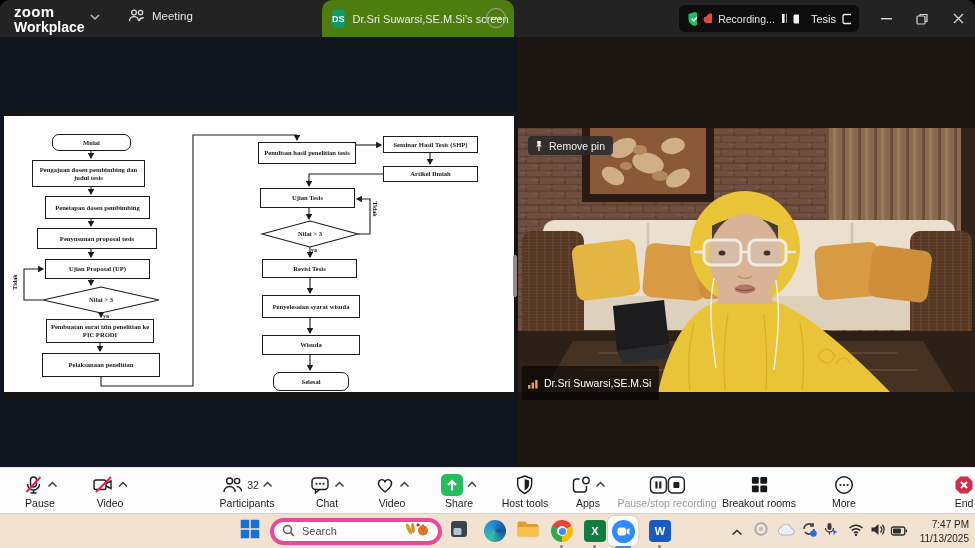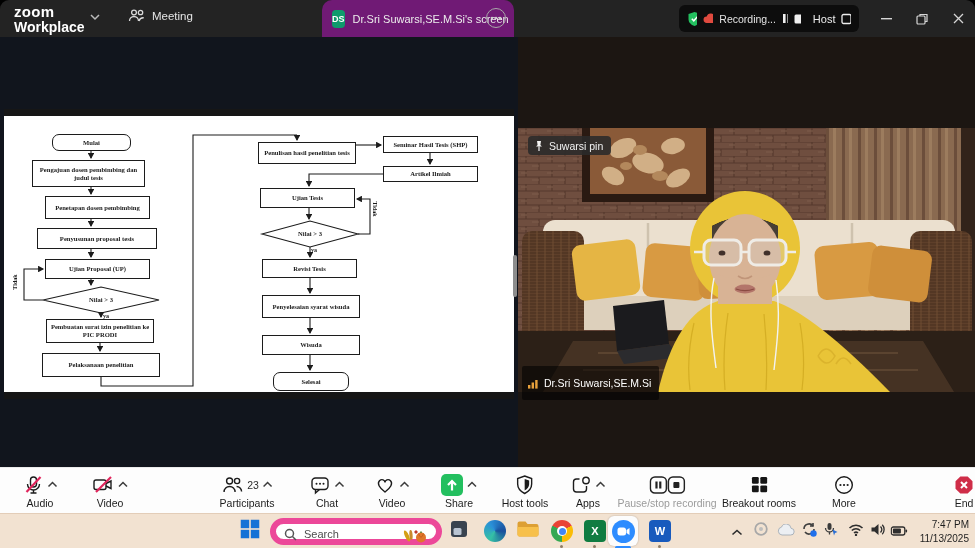--- a/index.html
+++ b/index.html
@@ -6,21 +6,21 @@
   body { background:#000; font-family:"Liberation Sans", sans-serif; }
   .screen { position:relative; width:975px; height:548px; overflow:hidden; background:#000; }
 
   
   .titlebar { position:absolute; left:0; top:0; width:975px; height:37px; background:#232323; border-radius:9px 9px 0 0; }
   .logo { position:absolute; left:14px; top:4px; color:#fff; line-height:1; }
   .logo .l1 { font-size:15px; font-weight:bold; letter-spacing:.3px; }
   .logo .l2 { font-size:14px; font-weight:bold; margin-top:1px; }
   .logo-caret { position:absolute; left:90px; top:14px; }
   .meeting-tab { position:absolute; left:128px; top:8px; display:flex; align-items:center; gap:7px; color:#e4e4e4; font-size:11.5px; }
-  .screen-tab { position:absolute; left:322px; top:0; width:192px; height:37px; background:#701a75; border-radius:10px 10px 0 0; display:flex; align-items:center; gap:8px; padding:0 10px; }
+  .screen-tab { position:absolute; left:322px; top:0; width:192px; height:37px; background:#4d7c0f; border-radius:10px 10px 0 0; display:flex; align-items:center; gap:8px; padding:0 10px; }
   .ds-badge { width:18px; height:18px; border-radius:4px; background:#0f9b6c; color:#fff; font-size:9px; font-weight:bold; display:flex; align-items:center; justify-content:center; }
   .screen-tab .tt { color:#ececec; font-size:11px; white-space:nowrap; }
   .ellipsis-btn { position:absolute; left:486px; top:8px; width:20px; height:20px; border:1.4px solid #a9a9a9; border-radius:50%; display:flex; align-items:center; justify-content:center; }
   .rec-pill { position:absolute; left:679px; top:5px; width:180px; height:27px; background:#0d0d0d; border-radius:6px; display:flex; align-items:center; padding:0 8px; gap:6px; }
   .rec-pill .rtxt { color:#e3e3e3; font-size:10.5px; }
   .rec-pill .vtxt { color:#ededed; font-size:11px; margin-left:6px; }
   .winctl { position:absolute; top:0; height:37px; width:34px; display:flex; align-items:center; justify-content:center; }
 
   
   .content { position:absolute; left:0; top:37px; width:975px; height:430px; }
@@ -43,21 +43,21 @@
   .tb-item { position:absolute; top:5px; transform:translateX(-50%); display:flex; flex-direction:column; align-items:center; width:max-content; }
   .tb-ico { display:flex; align-items:center; gap:4px; height:23px; }
   .tb-lbl { font-size:10.5px; color:#1c1c1c; margin-top:1px; }
   .tb-lbl.dim { color:#9b9b9b; }
   .pcount { font-size:10.5px; color:#2c2c2c; }
   .share-sq { width:22px; height:22px; border-radius:5px; display:flex; align-items:center; justify-content:center; }
 
   
   .taskbar { position:absolute; left:0; top:513px; width:975px; height:35px; background:#f2e2d1; border-top:1px solid #e3cdb8; }
   .tk { position:absolute; top:50%; transform:translate(-50%,-50%); }
-  .search-pill { position:absolute; left:270px; top:4px; width:172px; height:27px; background:#fff; border:6px solid #ec4899; border-radius:14px; display:flex; align-items:flex-start; gap:7px; padding:4px 8px; }
+  .search-pill { position:absolute; left:270px; top:4px; width:172px; height:27px; background:#fff; border:4px solid #ec4899; border-radius:14px; display:flex; align-items:flex-end; gap:7px; padding:4px 8px; }
   .search-pill span { font-size:11px; color:#4d4d4d; flex:1; }
   .app-sq { width:22px; height:22px; border-radius:4px; color:#fff; font-weight:bold; font-size:11px; display:flex; align-items:center; justify-content:center; }
   .zoom-active { position:absolute; left:608px; top:2px; width:30px; height:30px; background:#fcfcfc; border-radius:6px; box-shadow:0 0 2px rgba(0,0,0,.25); display:flex; align-items:center; justify-content:center; }
   .zoom-circ { width:23px; height:23px; border-radius:50%; background:#2d8cff; display:flex; align-items:center; justify-content:center; }
   .zoom-line { position:absolute; left:615px; top:32px; width:16px; height:3px; background:#2d8cff; border-radius:2px; }
   .app-dot { position:absolute; top:31px; width:3px; height:3px; border-radius:50%; background:#8f7c65; }
   .edge-c { width:22px; height:22px; border-radius:50%; background:conic-gradient(from 210deg,#35c1a5,#2a8fd8,#1a4f9c,#35c1a5); }
   .chrome-c { width:22px; height:22px; border-radius:50%; background:conic-gradient(from -60deg,#ea4335 0 120deg,#fbbc05 120deg 240deg,#34a853 240deg 360deg); display:flex; align-items:center; justify-content:center; }
   .chrome-i { width:10px; height:10px; border-radius:50%; background:#fff; display:flex; align-items:center; justify-content:center; }
   .chrome-b { width:7px; height:7px; border-radius:50%; background:#4285f4; }
@@ -108,21 +108,21 @@
         <path d="M4,10 a3.3,3.3 0 0 1 -0.3,-6.6 a4.2,4.2 0 0 1 8.2,1 a2.8,2.8 0 0 1 -0.6,5.6 Z" fill="#e04a3f"></path>
       </svg>
       <span class="rtxt">Recording...</span>
       <svg width="9" height="11">
           <rect x="1" y="1" width="2.6" height="9" fill="#f0f0f0"></rect>
           <rect x="5.4" y="1" width="2.6" height="9" fill="#f0f0f0"></rect>
         </svg>
       <svg width="10" height="10">
           <rect x="0.5" y="0.5" width="9" height="9" rx="1.5" fill="#f0f0f0"></rect>
         </svg>
-      <span class="vtxt">Host</span>
+      <span class="vtxt">Tesis</span>
       <svg width="14" height="12">
         <rect x="1" y="1.5" width="9" height="9" rx="1.5" fill="none" stroke="#ededed" stroke-width="1.3"></rect>
         <rect x="10.5" y="3.5" width="3" height="5" rx="0.8" fill="#ededed"></rect>
       </svg>
     </div>
 
     <div class="winctl" style="left:869px">
         <svg width="11" height="2">
           <rect width="11" height="1.4" fill="#d6d6d6"></rect>
         </svg>
@@ -283,21 +283,21 @@
           <path d="M176,195 Q168,230 172,262 M282,195 Q288,230 284,262 M210,185 Q204,225 207,262 M246,186 Q250,225 248,262" stroke="#cfa91f" stroke-width="1.2" fill="none" opacity="0.8"></path>
           <path d="M300,228 q8,-14 17,0 q-8,14 -17,0 M318,236 q7,-12 15,0" stroke="#d4ad28" stroke-width="1.5" fill="none" opacity="0.7"></path>
         </svg>
       </div>
 
       <div class="remove-pin">
         <svg width="10" height="12">
           <path d="M3,1 H7 L6.4,5 L8,6.5 H2 L3.6,5 Z" fill="#f2f2f2"></path>
           <rect x="4.4" y="6.5" width="1.2" height="4.5" fill="#f2f2f2"></rect>
         </svg>
-        <span>Suwarsi pin</span>
+        <span>Remove pin</span>
       </div>
 
       <div class="name-tag">
         <svg width="12" height="11">
           <rect x="1" y="7" width="2.4" height="3.6" fill="#e8a13c"></rect>
           <rect x="4.6" y="4.5" width="2.4" height="6.1" fill="#e8a13c"></rect>
           <rect x="8.2" y="2" width="2.4" height="8.6" fill="#e8a13c"></rect>
         </svg>
         <span>Dr.Sri Suwarsi,SE.M.Si</span>
       </div>
@@ -311,21 +311,21 @@
         <svg width="21" height="21">
           <rect x="8" y="3" width="6" height="10" rx="3" fill="none" stroke="#1c1c1c" stroke-width="1.4"></rect>
           <path d="M5,10 a6,6 0 0 0 12,0" fill="none" stroke="#1c1c1c" stroke-width="1.4"></path>
           <path d="M11,16 V19 M8,19 H14" stroke="#1c1c1c" stroke-width="1.4"></path>
           <path d="M4,18 L18,3" stroke="#e0255c" stroke-width="2.2"></path>
         </svg>
         <svg width="10" height="7">
             <path d="M1,5.5 L5,1.5 L9,5.5" stroke="#3c3c3c" stroke-width="1.5" fill="none"></path>
           </svg>
       </div>
-      <div class="tb-lbl">Audio</div>
+      <div class="tb-lbl">Pause</div>
     </div>
 
     <div class="tb-item" style="left:110px">
       <div class="tb-ico">
         <svg width="22" height="21">
           <rect x="2" y="6" width="12" height="9.5" rx="2" fill="none" stroke="#1c1c1c" stroke-width="1.4"></rect>
           <path d="M14,9.5 L19,7 V14.5 L14,12" fill="none" stroke="#1c1c1c" stroke-width="1.4"></path>
           <path d="M4,18 L19,3" stroke="#e0255c" stroke-width="2.2"></path>
         </svg>
         <svg width="10" height="7">
@@ -336,21 +336,21 @@
     </div>
 
     <div class="tb-item" style="left:247px">
       <div class="tb-ico">
         <svg width="22" height="20">
           <circle cx="8" cy="6" r="3" fill="none" stroke="#1c1c1c" stroke-width="1.4"></circle>
           <path d="M2.5,17 a5.5,5.5 0 0 1 11,0" fill="none" stroke="#1c1c1c" stroke-width="1.4"></path>
           <circle cx="15.5" cy="6" r="2.6" fill="none" stroke="#1c1c1c" stroke-width="1.4"></circle>
           <path d="M15,11.5 a5,5 0 0 1 5,5" fill="none" stroke="#1c1c1c" stroke-width="1.4"></path>
         </svg>
-        <span class="pcount">23</span>
+        <span class="pcount">32</span>
         <svg width="10" height="7">
             <path d="M1,5.5 L5,1.5 L9,5.5" stroke="#3c3c3c" stroke-width="1.5" fill="none"></path>
           </svg>
       </div>
       <div class="tb-lbl">Participants</div>
     </div>
 
     <div class="tb-item" style="left:327px">
       <div class="tb-ico">
         <svg width="21" height="20">

